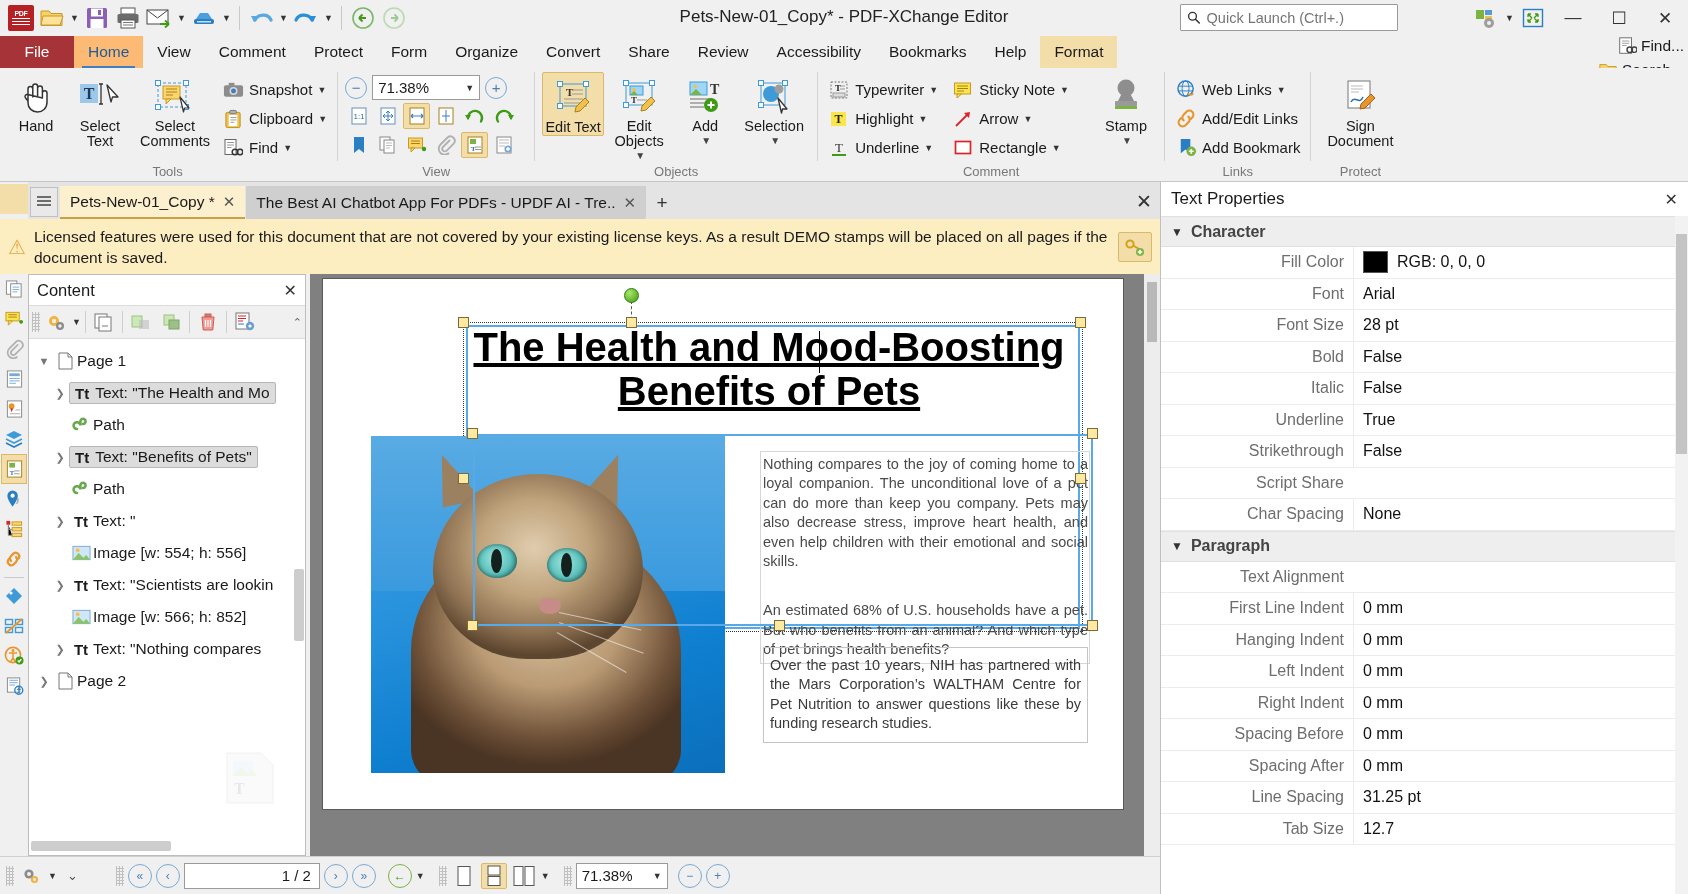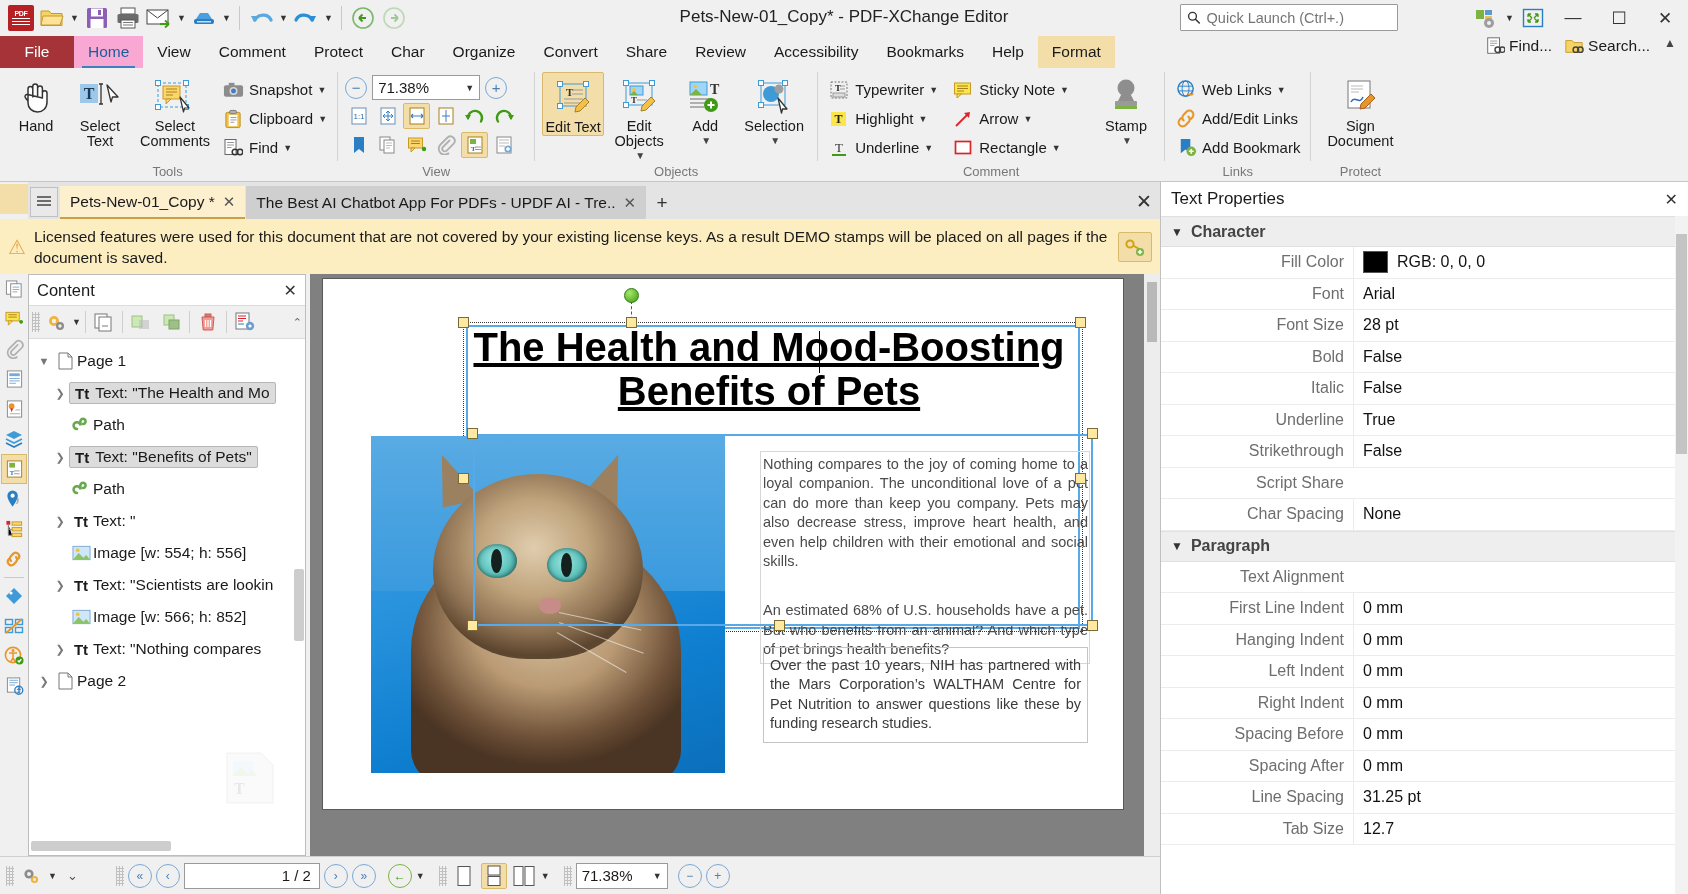--- a/index.html
+++ b/index.html
@@ -56,24 +56,24 @@
   }
   .file-tab {
     width: 74px; height: 32px; background: #a33; color: #fff;
     display: flex; align-items: center; justify-content: center; font-size: 15.5px;
     background: #a53337;
   }
   .mtab {
     height: 32px; padding: 0 14px; display: flex; align-items: center;
     font-size: 15.5px; color: #1a1a1a; white-space: nowrap;
   }
-  .mtab.active { background: #f9a8d4; color: #1c5d99; position: relative; }
+  .mtab.active { background: #fdba74; color: #1c5d99; position: relative; }
   .mtab.active::after { content:''; position:absolute; left:8px; right:8px; bottom:0; height:2px; background:#3f7fbf; }
   .mtab.format { background: #f3deaa; color: #1a1a1a; }
-  .menu-right { margin-left: auto; display: flex; align-items: flex-start; height: 32px; padding-right: 6px; gap: 4px; }
+  .menu-right { margin-left: auto; display: flex; align-items: flex-end; height: 32px; gap: 4px; flex-direction: column; }
   .menu-right .mr { display: flex; align-items: center; gap: 4px; font-size: 15.5px; padding: 0 4px; }
   .chev-up { font-size: 12px; color: #444; padding: 0 6px; }
 
   
   .ribbon {
     position: absolute; left: 0; top: 68px; width: 1688px; height: 114px;
     background: #f0f0f0; border-bottom: 1px solid #c6c6c6; display: flex;
   }
   .rgroup { position: relative; height: 114px; display: flex; flex-direction: column;
     padding: 4px 5px 0 5px; }
@@ -430,21 +430,21 @@
       <div class="wbtn close">✕</div>
     </div>
   </div>
 
   <div class="menubar">
     <div class="file-tab">File</div>
     <div class="mtab active">Home</div>
     <div class="mtab">View</div>
     <div class="mtab">Comment</div>
     <div class="mtab">Protect</div>
-    <div class="mtab">Char</div>
+    <div class="mtab">Form</div>
     <div class="mtab">Organize</div>
     <div class="mtab">Convert</div>
     <div class="mtab">Share</div>
     <div class="mtab">Review</div>
     <div class="mtab">Accessibility</div>
     <div class="mtab">Bookmarks</div>
     <div class="mtab">Help</div>
     <div class="mtab format">Format</div>
     <div class="menu-right">
       <div class="mr">

